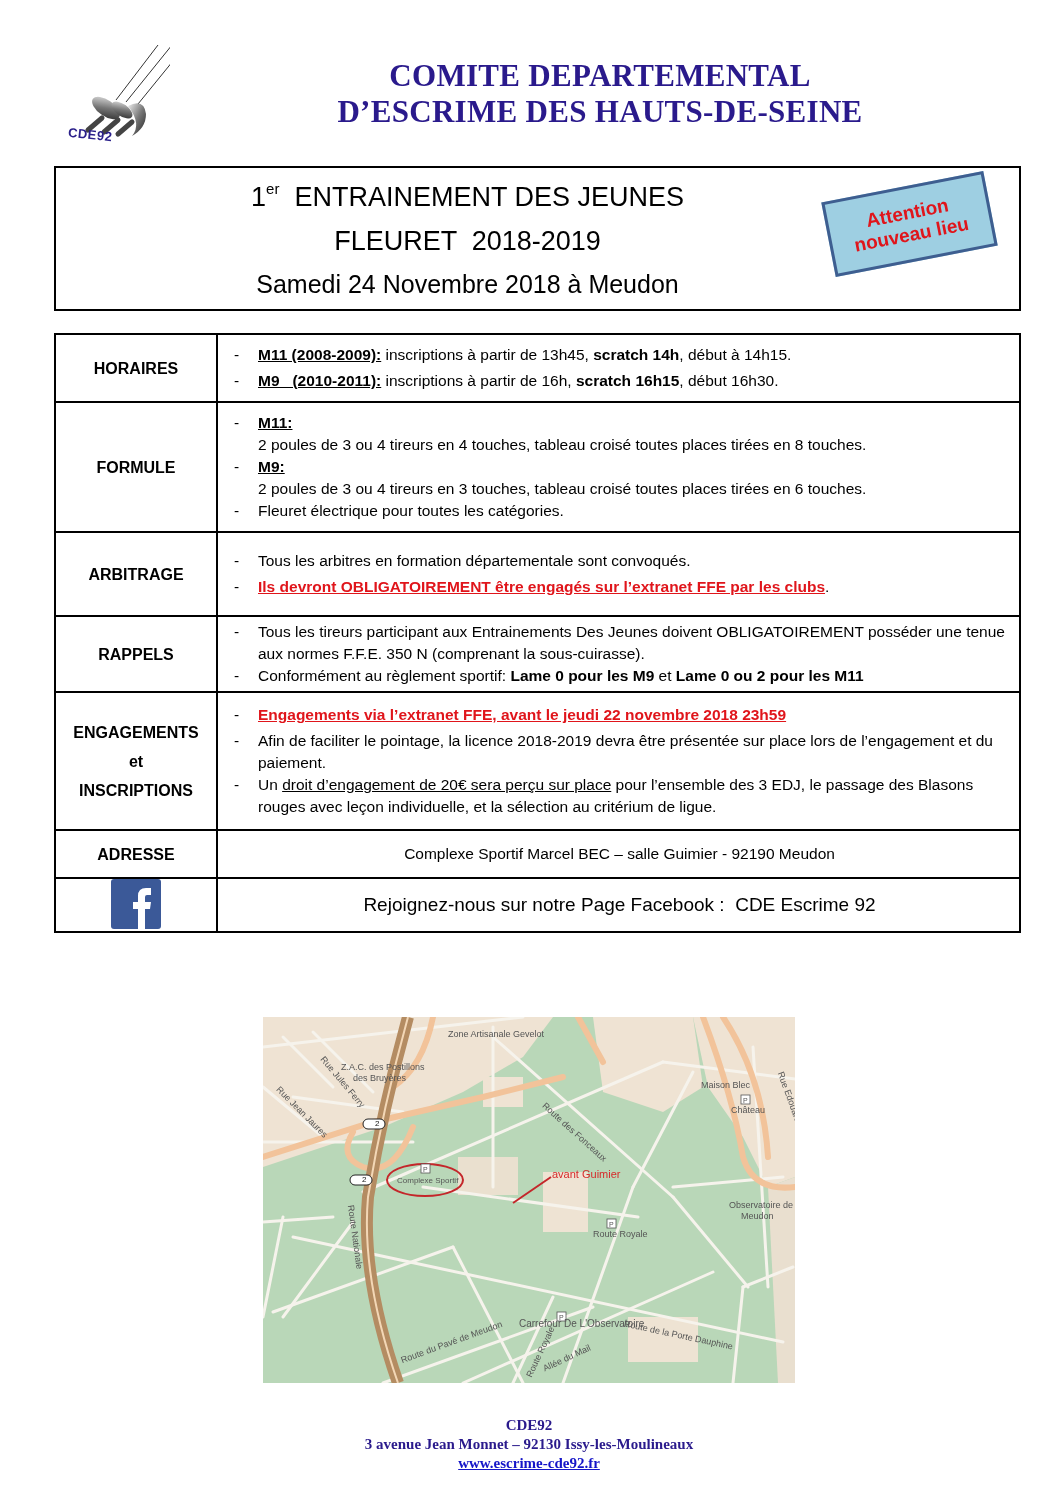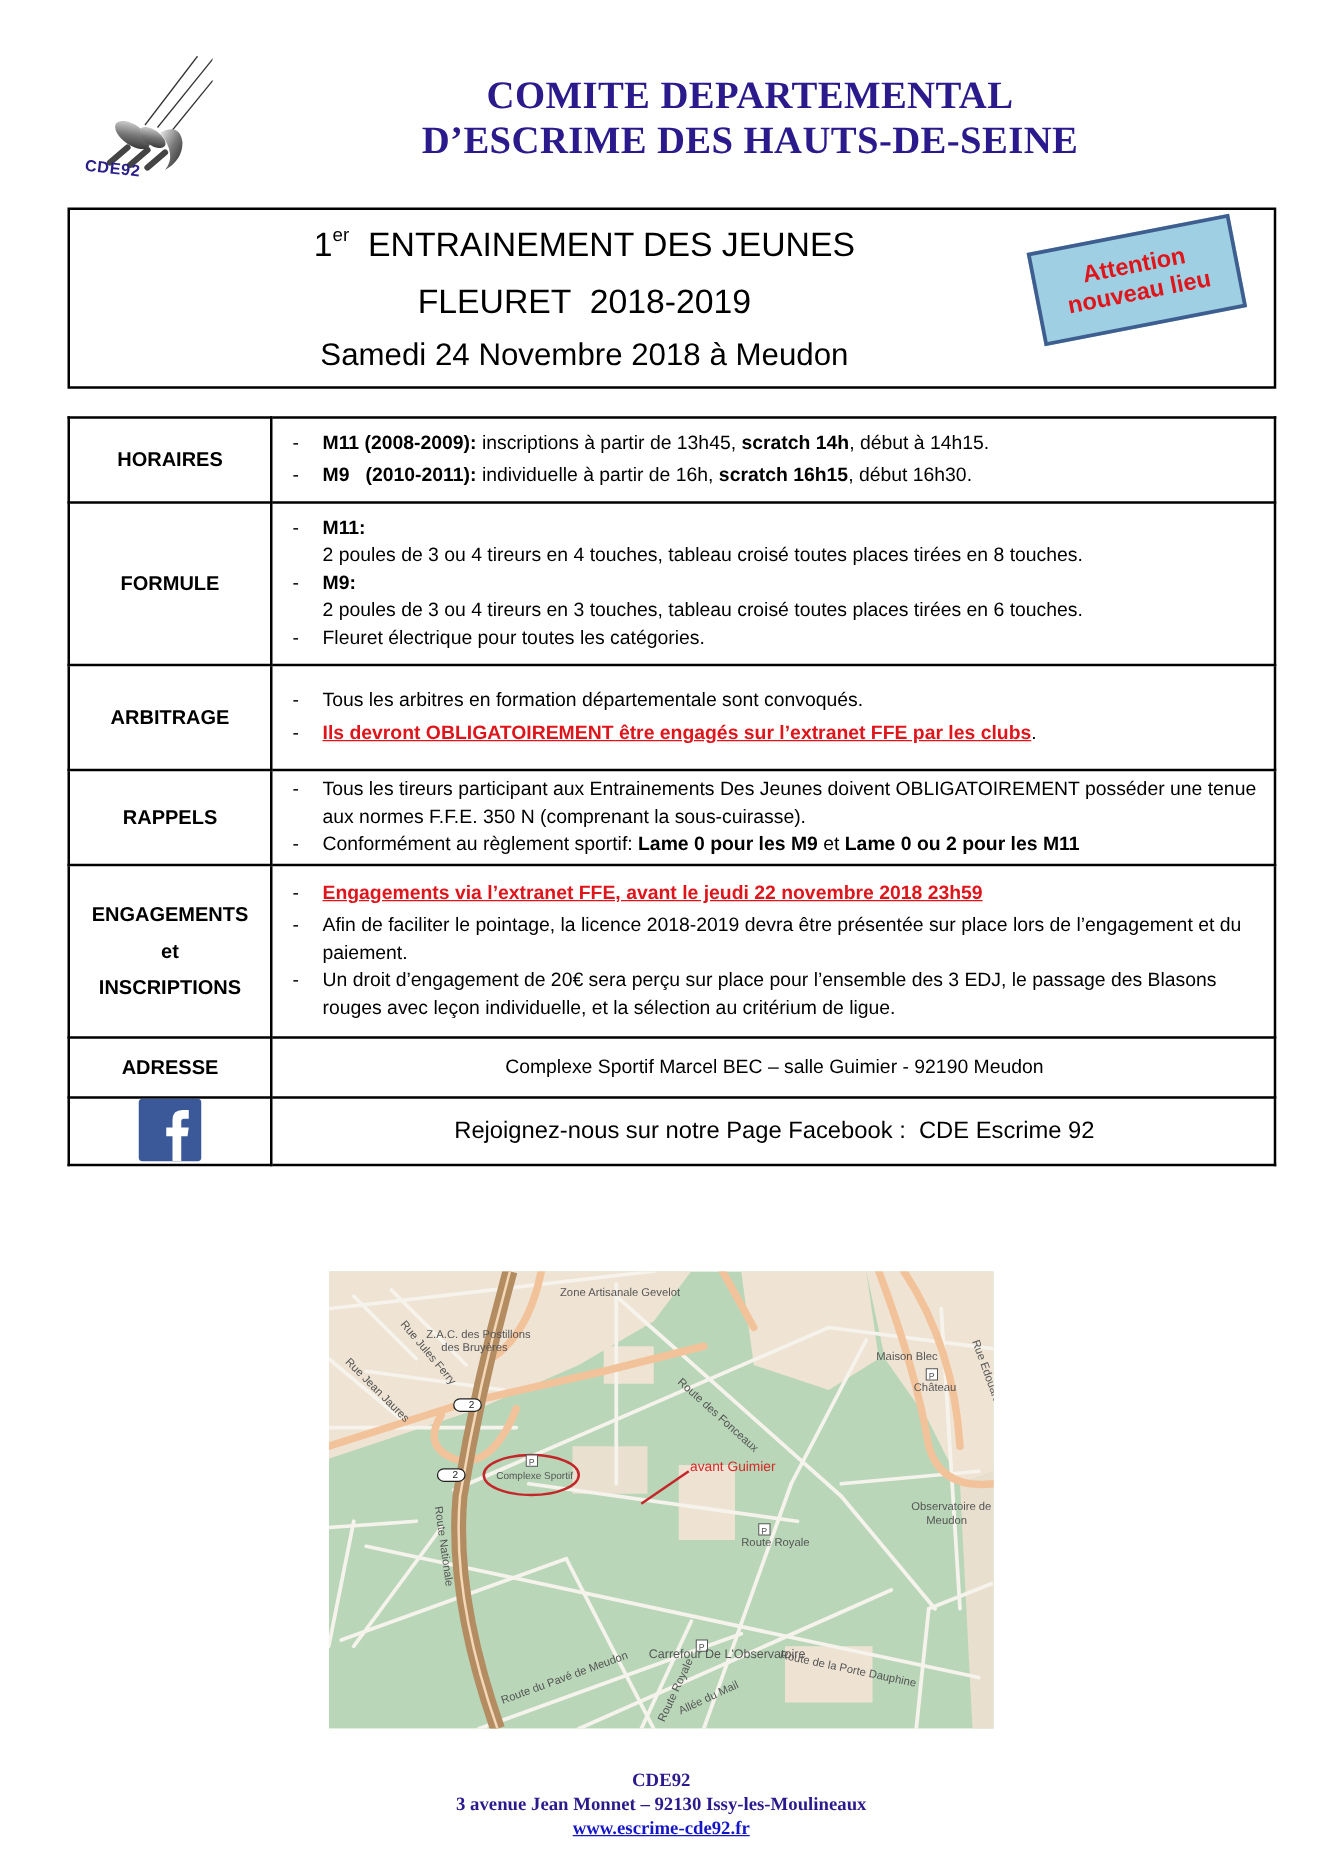--- a/index.html
+++ b/index.html
@@ -21,21 +21,21 @@
 
   
   .info { position: absolute; left: 54px; top: 333px; width: 967px; border-collapse: collapse; font-size: 15.5px; }
   .info td { border: 2px solid #000; vertical-align: middle; padding: 1px; }
   .info td.lbl { width: 158px; text-align: center; font-weight: bold; font-size: 16px; line-height: 29px; }
   .info td.cnt { padding: 4px 10px 4px 12px; line-height: 22px; }
   .info ul { list-style: none; margin: 0; padding: 0; }
   .info li { position: relative; padding-left: 28px; margin: 0; }
   .info li::before { content: "-"; position: absolute; left: 4px; top: 0; }
   .info li.gap { margin-top: 4px; }
-  .u { }
+  .u { text-decoration: underline; }
   .b { font-weight: bold; }
   .red { color: #e0151b; font-weight: bold; text-decoration: underline; }
   .center-cell { text-align: center; margin-top: 32px; }
   .fb-cell { text-align: center; height: 50px; }
   .fb-icon { display: inline-block; width: 50px; height: 50px; background: #3b5998; border-radius: 3px; position: relative; overflow: hidden; vertical-align: middle; margin-top: -2px; }
   .fb-text { font-size: 19px; }
 
   
   .map { position: absolute; left: 263px; top: 1017px; width: 532px; height: 366px; overflow: hidden; }
   .map svg { display: block; }
@@ -85,21 +85,21 @@
   <span>nouveau lieu</span>
 </div>
 
 <table class="info">
   <tbody>
       <tr style="height:68px">
     <td class="lbl">HORAIRES</td>
     <td class="cnt">
       <ul>
         <li><span class="u b">M11 (2008-2009):</span><span> inscriptions à partir de 13h45, </span><span class="b">scratch 14h</span><span>, début à 14h15.</span></li>
-        <li class="gap"><span class="u b" style="white-space:pre">M9   (2010-2011):</span><span> individuelle à partir de 16h, </span><span class="b">scratch 16h15</span><span>, début 16h30.</span></li>
+        <li class="gap"><span class="u b" style="white-space:pre">M9   (2010-2011):</span><span> inscriptions à partir de 16h, </span><span class="b">scratch 16h15</span><span>, début 16h30.</span></li>
       </ul>
     </td>
   </tr>
   <tr style="height:130px">
     <td class="lbl">FORMULE</td>
     <td class="cnt">
       <ul>
         <li><span class="u b">M11:</span><br><span>2 poules de 3 ou 4 tireurs en 4 touches, tableau croisé toutes places tirées en 8 touches.</span></li>
         <li><span class="u b">M9:</span><br><span>2 poules de 3 ou 4 tireurs en 3 touches, tableau croisé toutes places tirées en 6 touches.</span></li>
         <li>Fleuret électrique pour toutes les catégories.</li>

